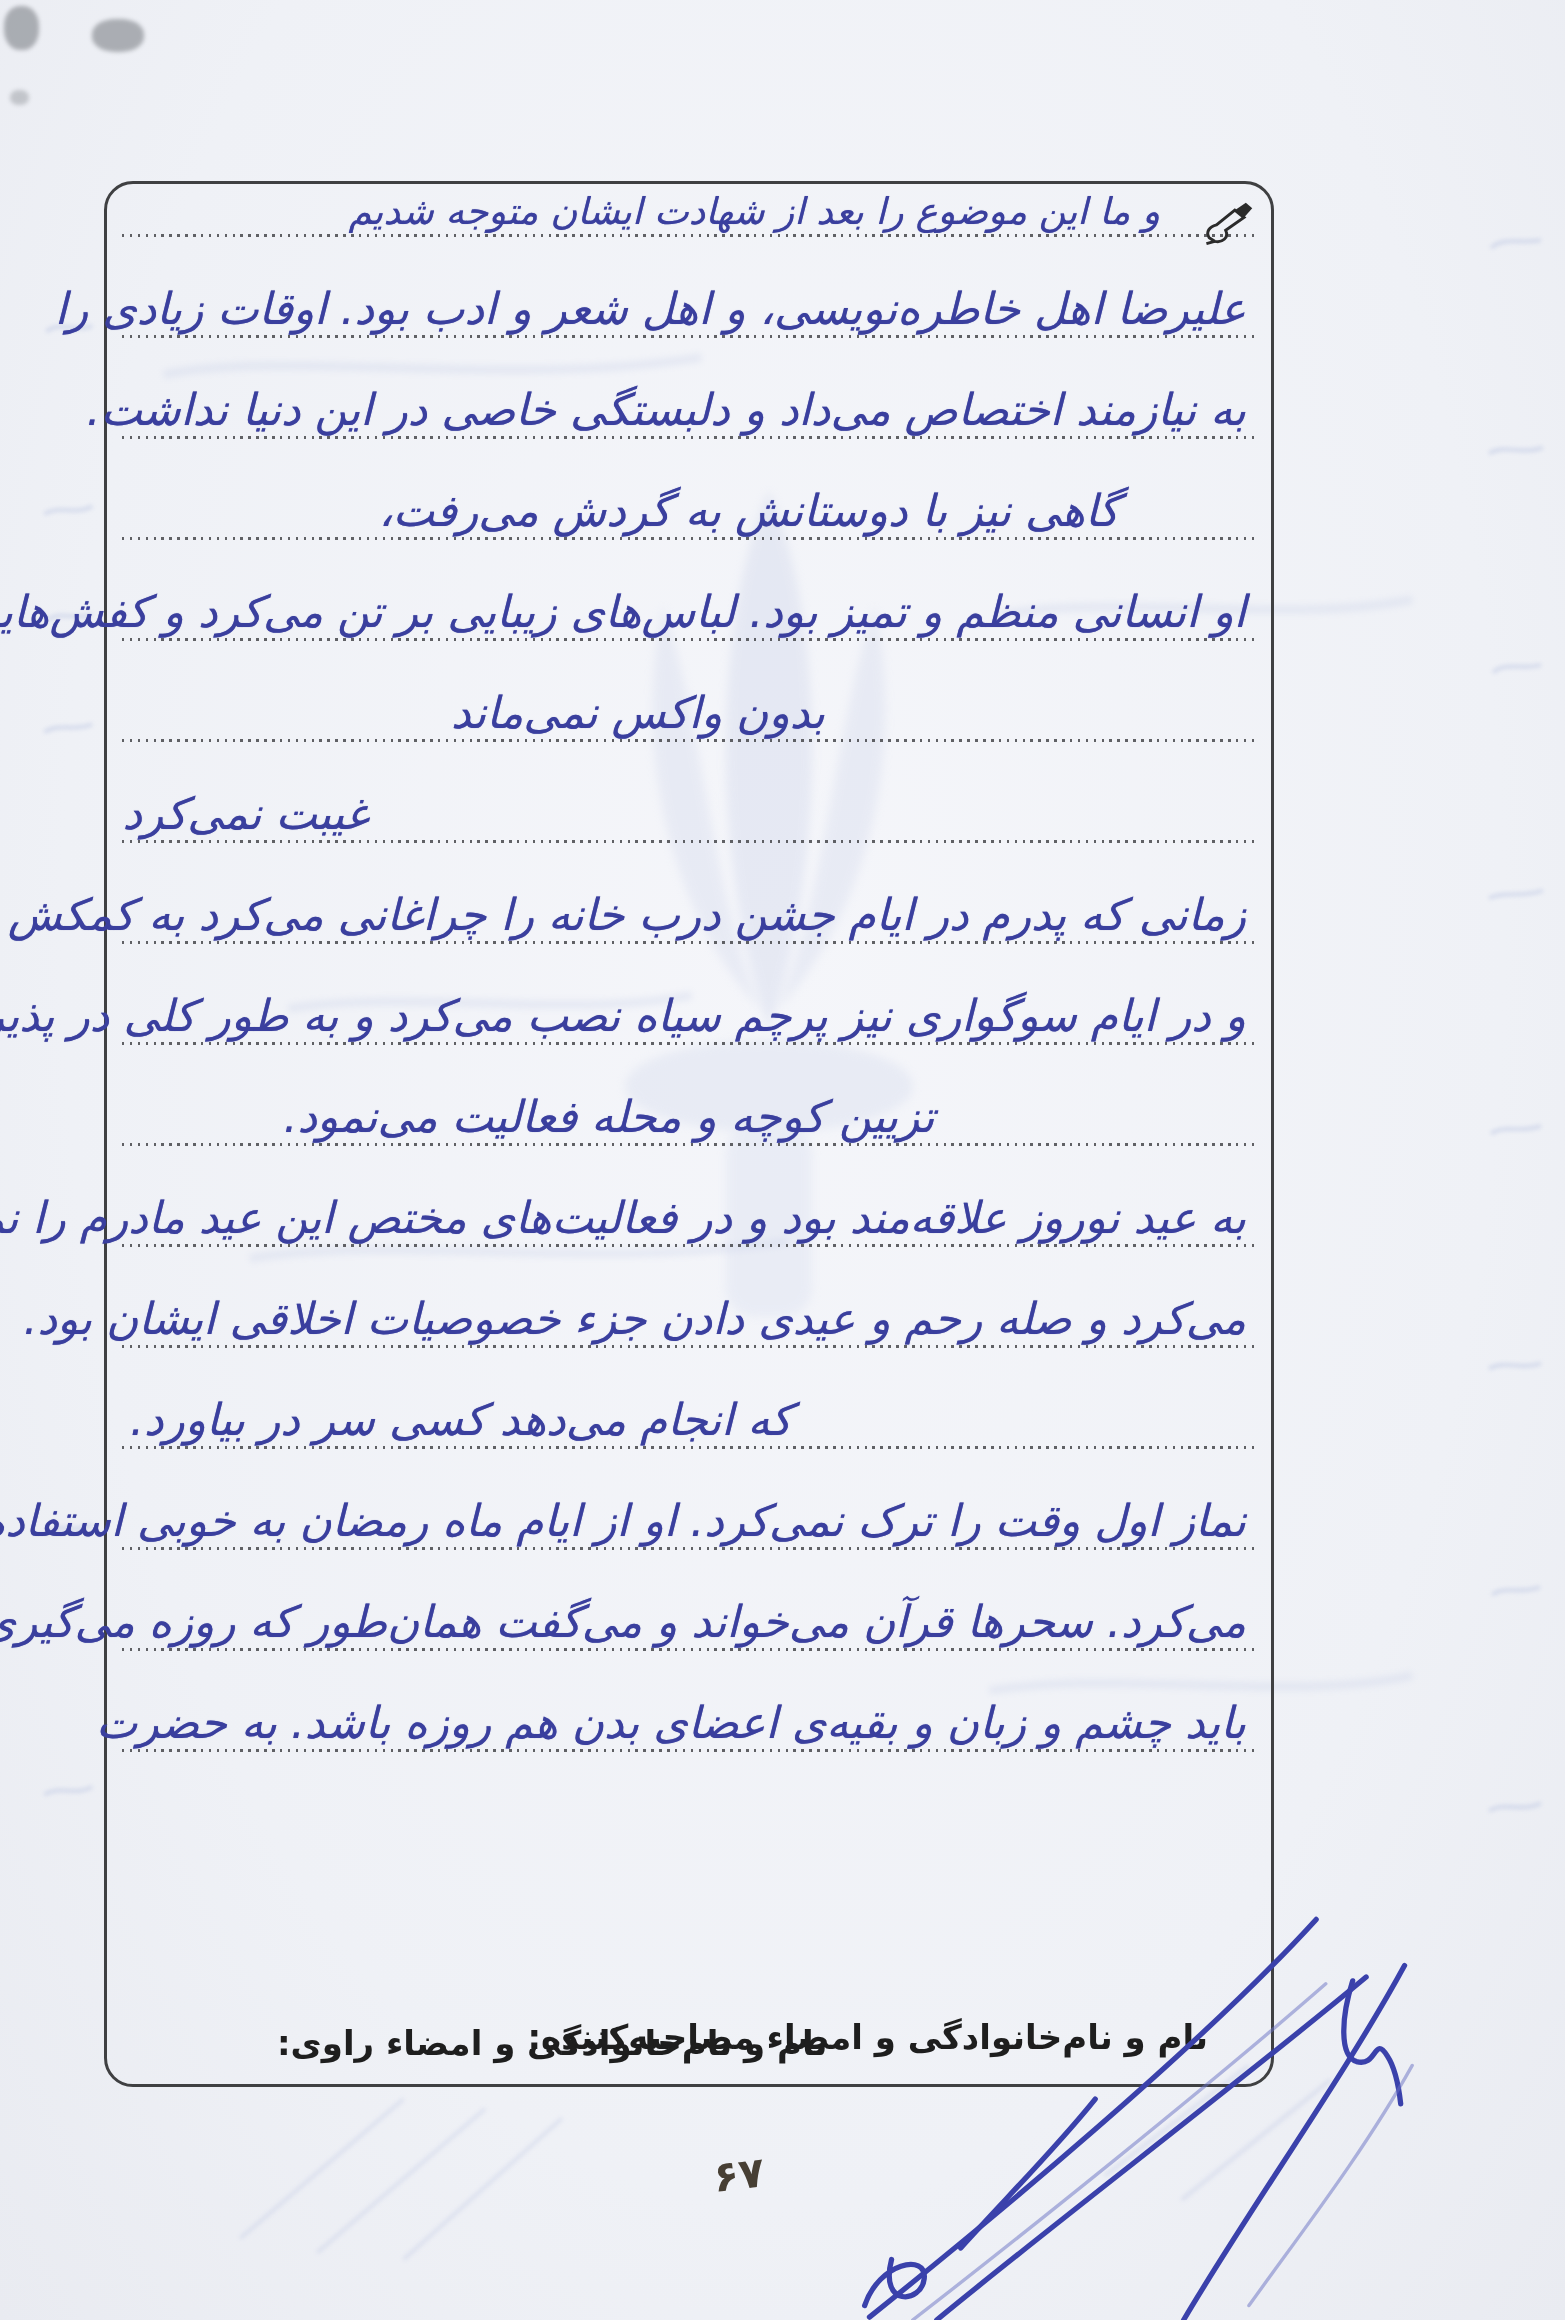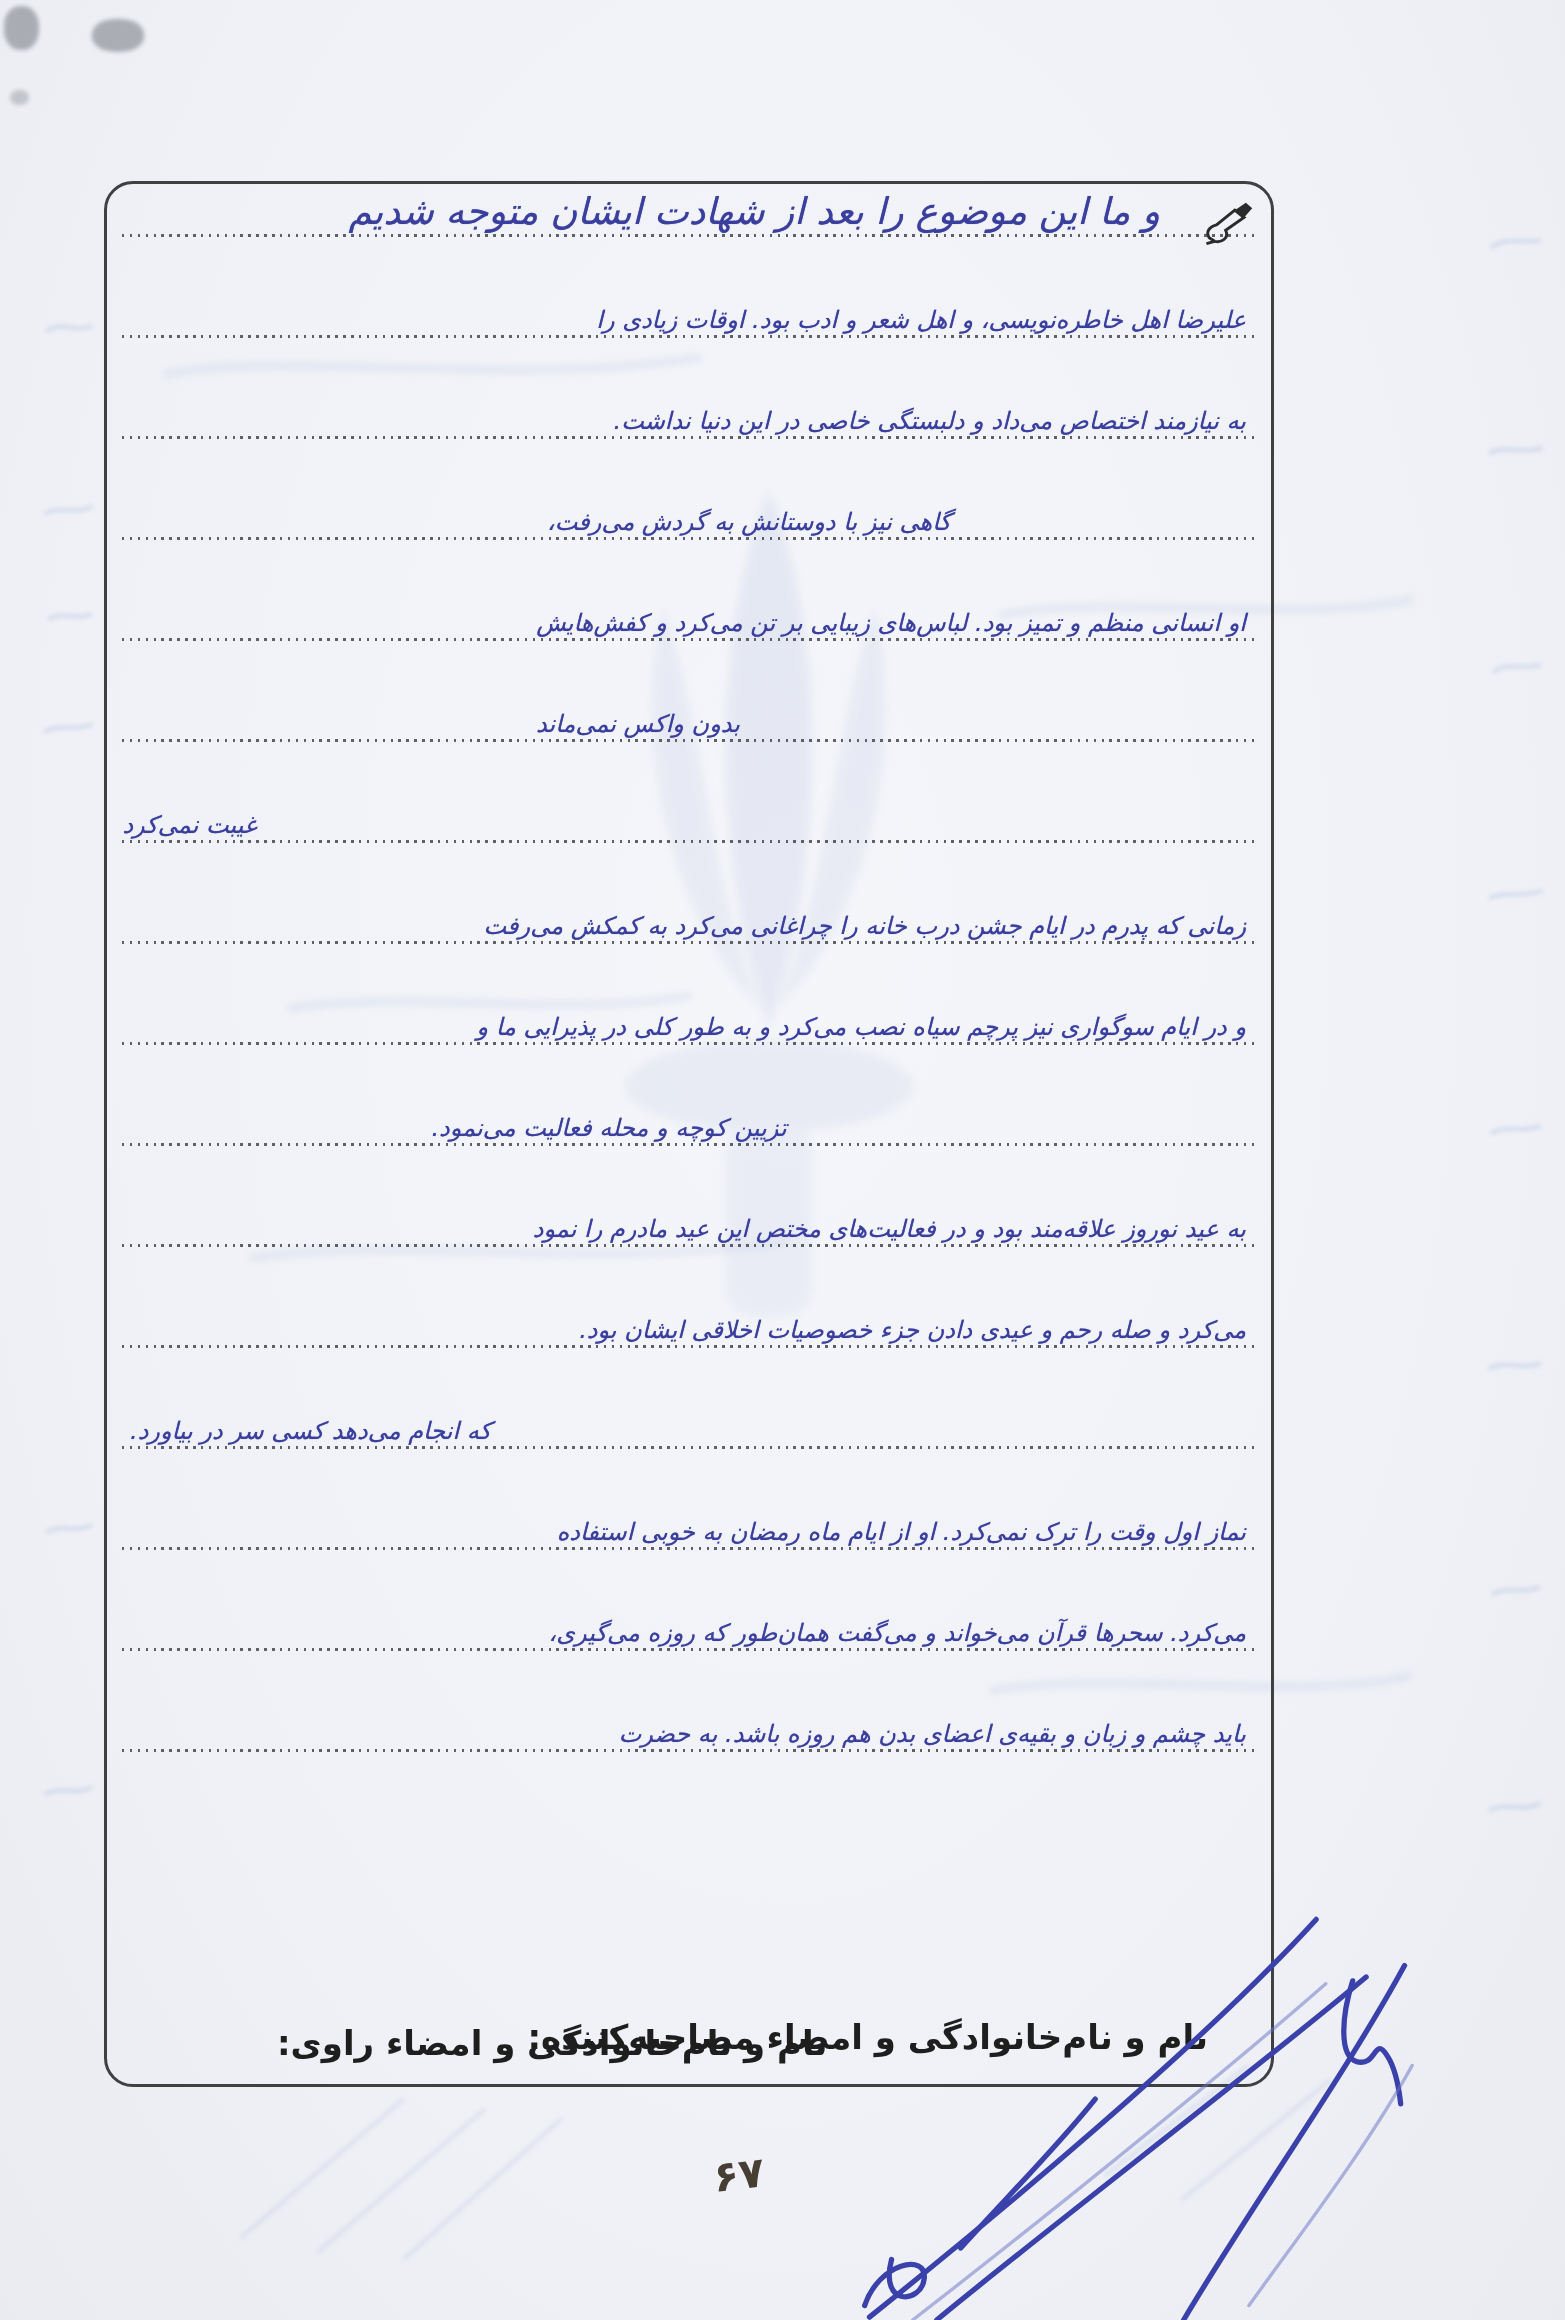--- a/index.html
+++ b/index.html
@@ -21,21 +21,21 @@
   .rows{position:absolute;left:0;top:0;right:0;}
   .row{position:relative;height:101px;}
   .row.first{height:53px;}
   .rule{
     position:absolute;left:15.4px;right:15.4px;bottom:0;height:2.9px;opacity:.85;
     background:repeating-linear-gradient(90deg,#46474b 0 2.5px,transparent 2.5px 7.9px);
   }
   .hw{
     position:absolute;left:29px;right:25px;bottom:3.8px;
     direction:rtl;text-align:right;white-space:nowrap;overflow:visible;
-    font-style:italic;font-size:24px;letter-spacing:0.5px;color:#3a3f9e;
+    font-style:italic;font-size:44px;letter-spacing:0.5px;color:#3a3f9e;
     text-shadow:0 0 0.7px rgba(58,63,158,.75);
   }
   .r1 .hw{right:111px;font-size:37px;}
   .r4 .hw{text-align:center;transform:translateX(58px);}
   .r6 .hw{text-align:center;transform:translateX(-53px);}
   .r8 .hw{text-align:left;left:15.4px;}
   .r11 .hw{text-align:center;transform:translateX(-82px);font-style:italic;}
   .r15 .hw{text-align:left;left:23px;}
   .corner-icon{position:absolute;right:7.7px;bottom:-7.7px;width:60px;height:44px;}
   

